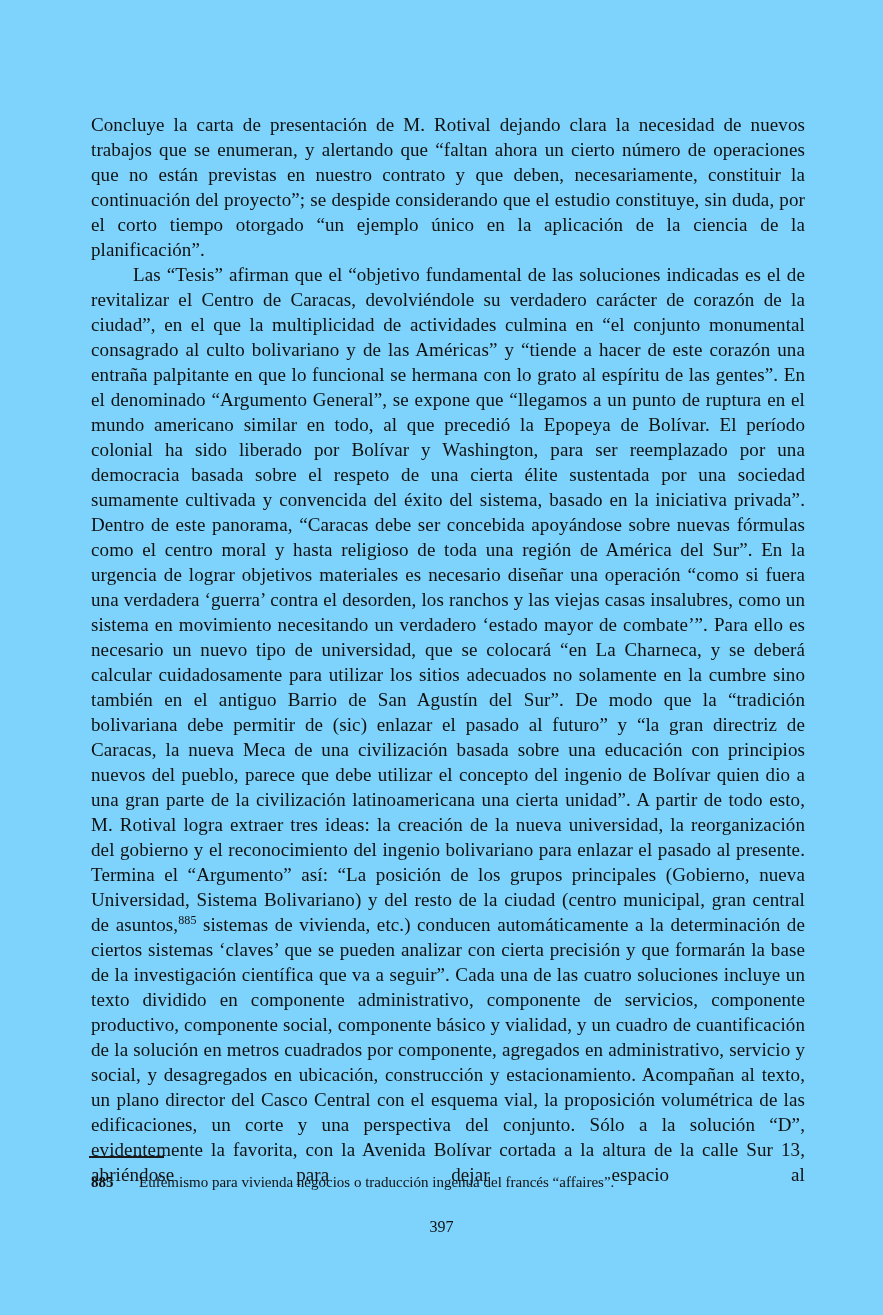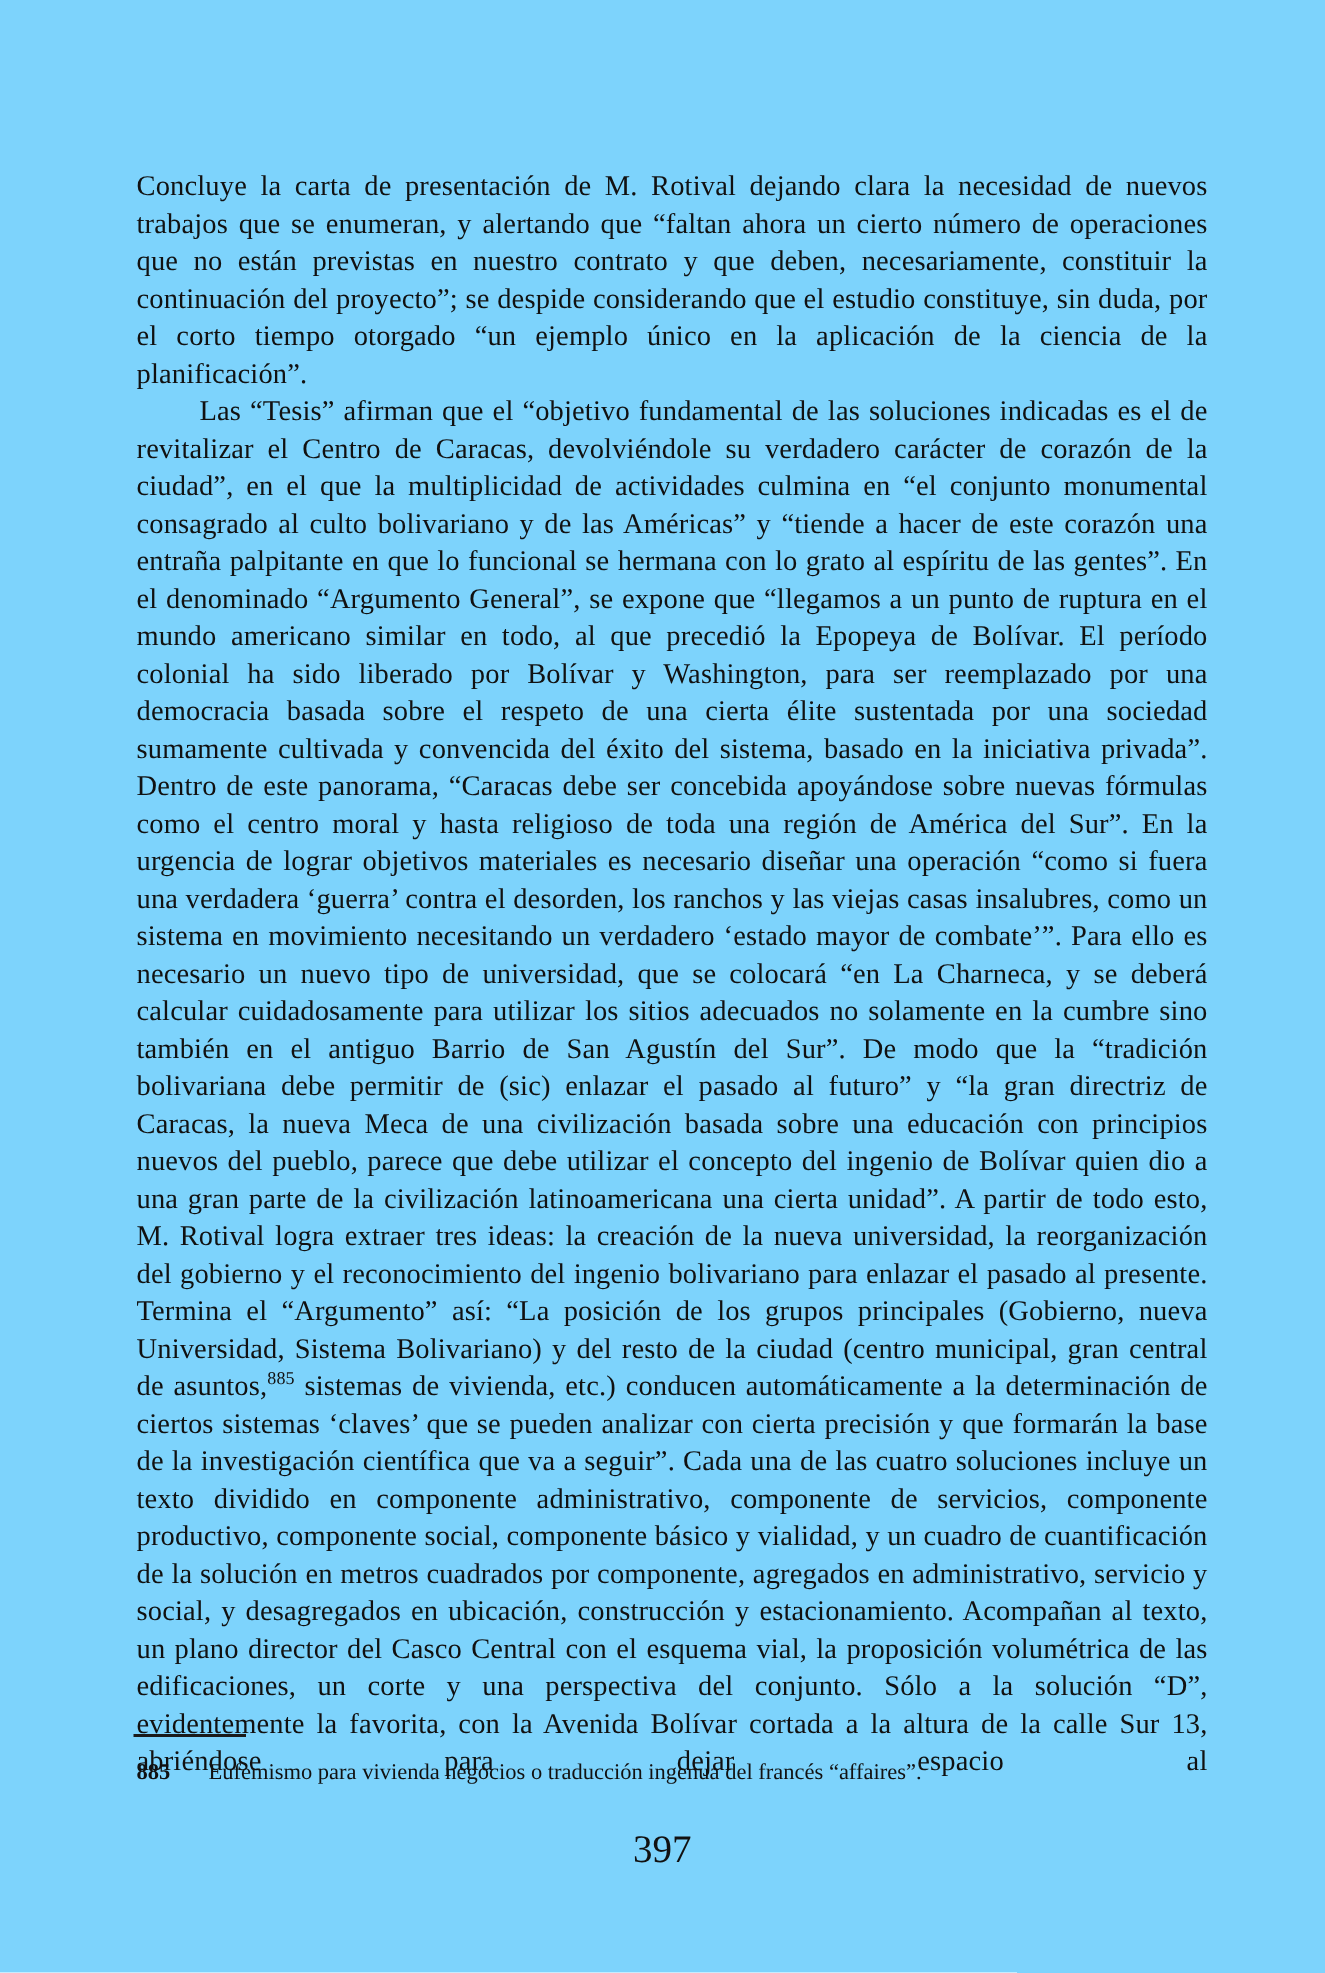--- a/index.html
+++ b/index.html
@@ -67,21 +67,21 @@
   }
   .fn-text {
     flex: 1 1 auto;
   }
   .page-number {
     position: absolute;
     left: 0;
     top: 1218px;
     width: 883px;
     text-align: center;
-    font-size: 26px;
+    font-size: 16px;
   }
 </style>
 </head>
 <body>
 
 <div class="page">
 
   <div class="text-block">
 
     <p class="para">Concluye la carta de presentación de M. Rotival dejando clara la necesidad de nuevos trabajos que se enumeran, y alertando que “faltan ahora un cierto número de operaciones que no están previstas en nuestro contrato y que deben, necesariamente, constituir la continuación del proyecto”; se despide considerando que el estudio constituye, sin duda, por el corto tiempo otorgado “un ejemplo único en la aplicación de la ciencia de la planificación”.</p>

